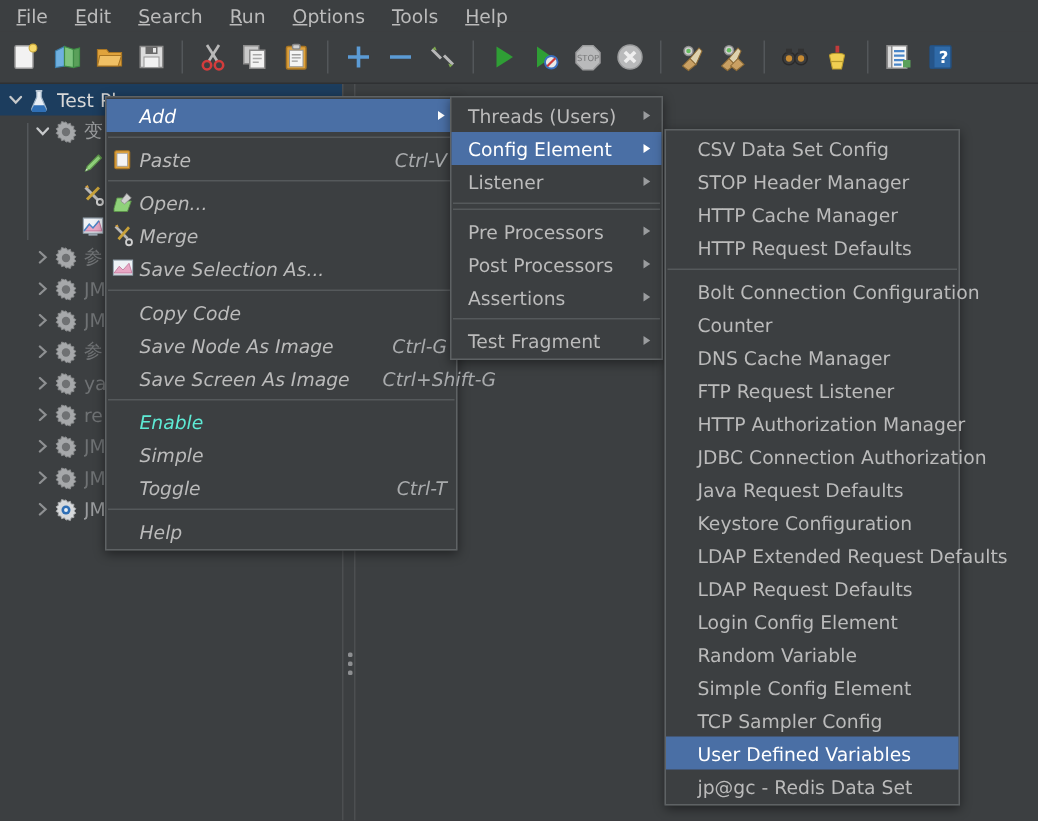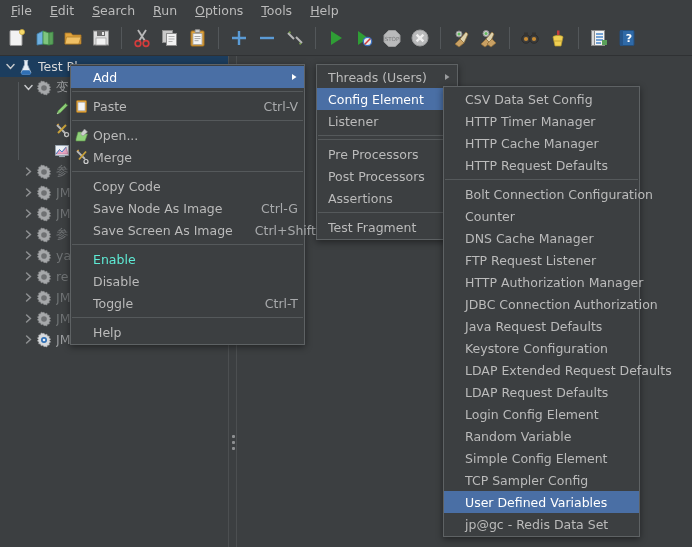--- a/index.html
+++ b/index.html
@@ -97,24 +97,24 @@
   .mi .accel {
     margin-left: auto; padding-left: 22px; color: #a8aaac; font-size: 12.5px;
   }
   .mi .arrow {
     margin-left: auto; padding-left: 14px; display: inline-flex; align-items: center;
   }
   .mi .arrow svg { display: block; }
   .msep { height: 1px; background: #55595b; margin: 3px 1px; }
 
   #menu1 { left: 70px; top: 64px; width: 235px; }
-  #menu2 { left: 316px; top: 64px; width: 142px; }
+  #menu2 { left: 300px; top: 64px; width: 142px; }
   #menu3 { left: 443px; top: 86px; width: 197px; }
 
-  #menu1 .mi { padding-left: 22px; }
+  #menu1 .mi { padding-left: 22px; font-style: italic; }
   #menu2 .mi { padding-left: 11px; }
   #menu3 .mi { padding-left: 21px; }
 
   
   .mi-icon { position: absolute; left: 3px; top: 3px; width: 16px; height: 16px; }
 </style>
 </head>
 <body>
 
 <div id="app">
@@ -498,38 +498,45 @@
       </div>
       <div class="mi">
         <span class="mi-icon"><svg xmlns="http://www.w3.org/2000/svg" width="16" height="16" viewBox="0 0 16 16">
             <path d="M3 2 L11 10" stroke="#b8b8b8" stroke-width="1.8"></path>
             <path d="M2.6 1.6 L4.4 .6 L5.3 2.6 Z" fill="#d9a23a"></path>
             <path d="M12 2.5 L5 10.5" stroke="#c9a23a" stroke-width="1.8"></path>
             <circle cx="12" cy="12.5" r="2" fill="none" stroke="#cfcfcf" stroke-width="1.2"></circle>
           </svg></span>
         <span>Merge</span>
       </div>
+      <div class="mi">
+        <span class="mi-icon"><svg xmlns="http://www.w3.org/2000/svg" width="16" height="16" viewBox="0 0 16 16">
+            <rect x="1.6" y="2.4" width="12.8" height="10" fill="#eef2f6" stroke="#9aa7b3" stroke-width=".7"></rect>
+            <path d="M2 11 L5.5 6.5 L8 9 L12 4.5 L14 11 Z" fill="#e9a8c5" stroke="#b96f93" stroke-width=".5"></path>
+          </svg></span>
+        <span>Save Selection As...</span>
+      </div>
       <div class="msep"></div>
       <div class="mi">
         <span>Copy Code</span>
       </div>
       <div class="mi">
         <span>Save Node As Image</span>
         <span class="accel">Ctrl-G</span>
       </div>
       <div class="mi">
         <span>Save Screen As Image</span>
         <span class="accel">Ctrl+Shift-G</span>
       </div>
       <div class="msep"></div>
       <div class="mi disabled">
         <span>Enable</span>
       </div>
       <div class="mi">
-        <span>Disable</span>
+        <span>Simple</span>
       </div>
       <div class="mi">
         <span>Toggle</span>
         <span class="accel">Ctrl-T</span>
       </div>
       <div class="msep"></div>
       <div class="mi">
         <span>Help</span>
       </div>
     </div>
@@ -594,21 +601,21 @@
           </svg>
         </span>
       </div>
     </div>
 
   <div class="menu" id="menu3">
       <div class="mi">
         <span>CSV Data Set Config</span>
       </div>
       <div class="mi">
-        <span>HTTP Timer Manager</span>
+        <span>STOP Header Manager</span>
       </div>
       <div class="mi">
         <span>HTTP Cache Manager</span>
       </div>
       <div class="mi">
         <span>HTTP Request Defaults</span>
       </div>
       <div class="msep"></div>
       <div class="mi">
         <span>Bolt Connection Configuration</span>

